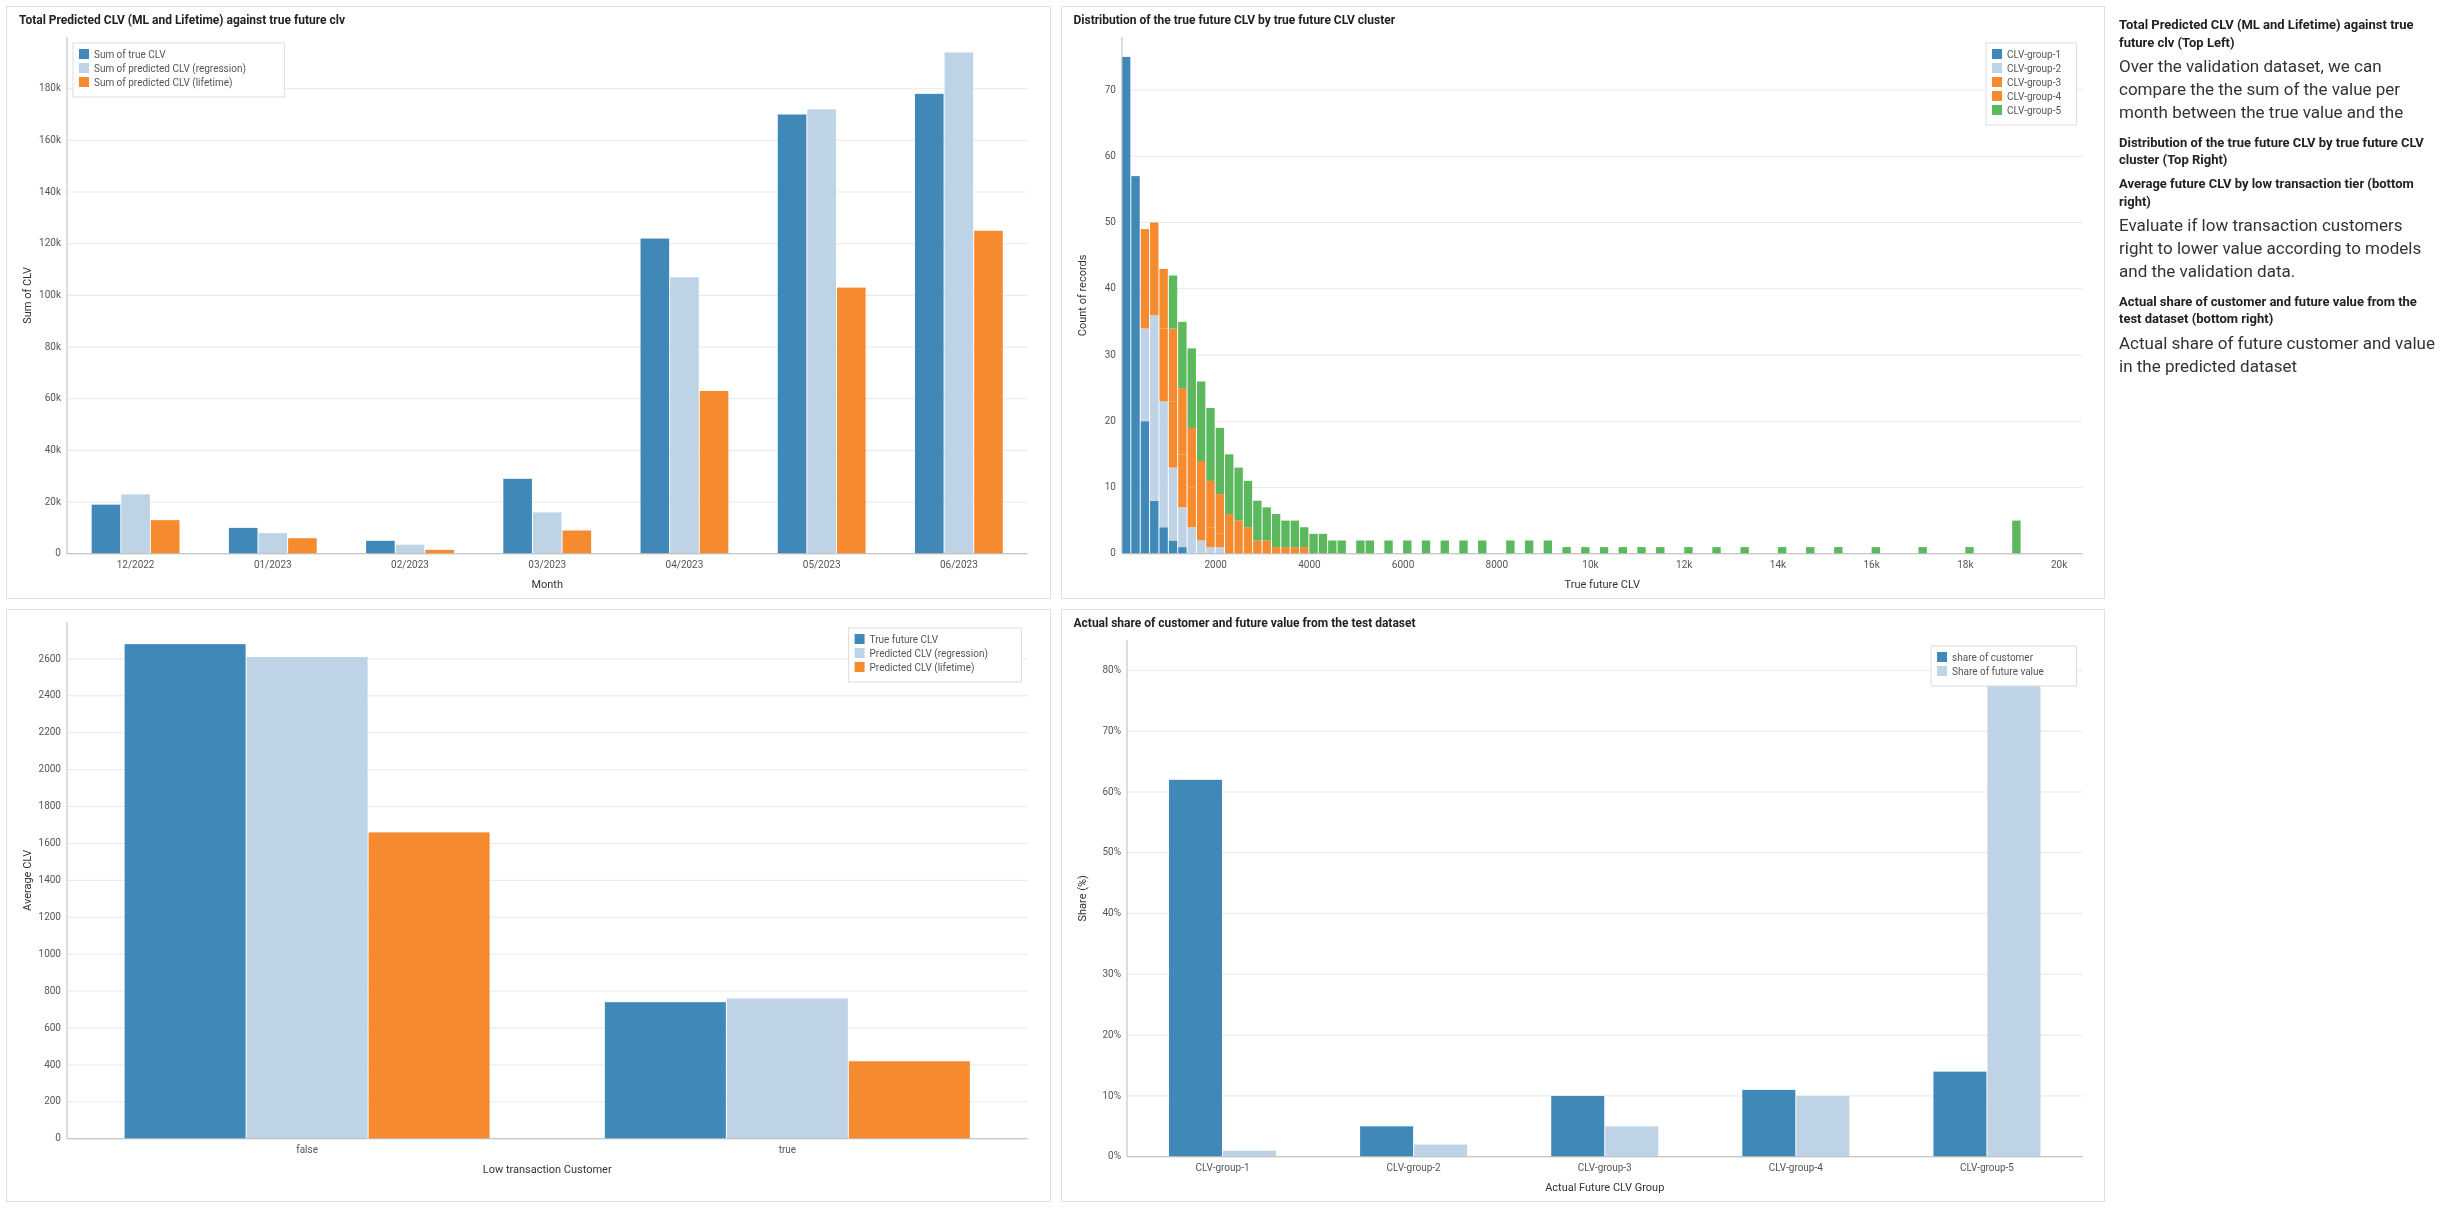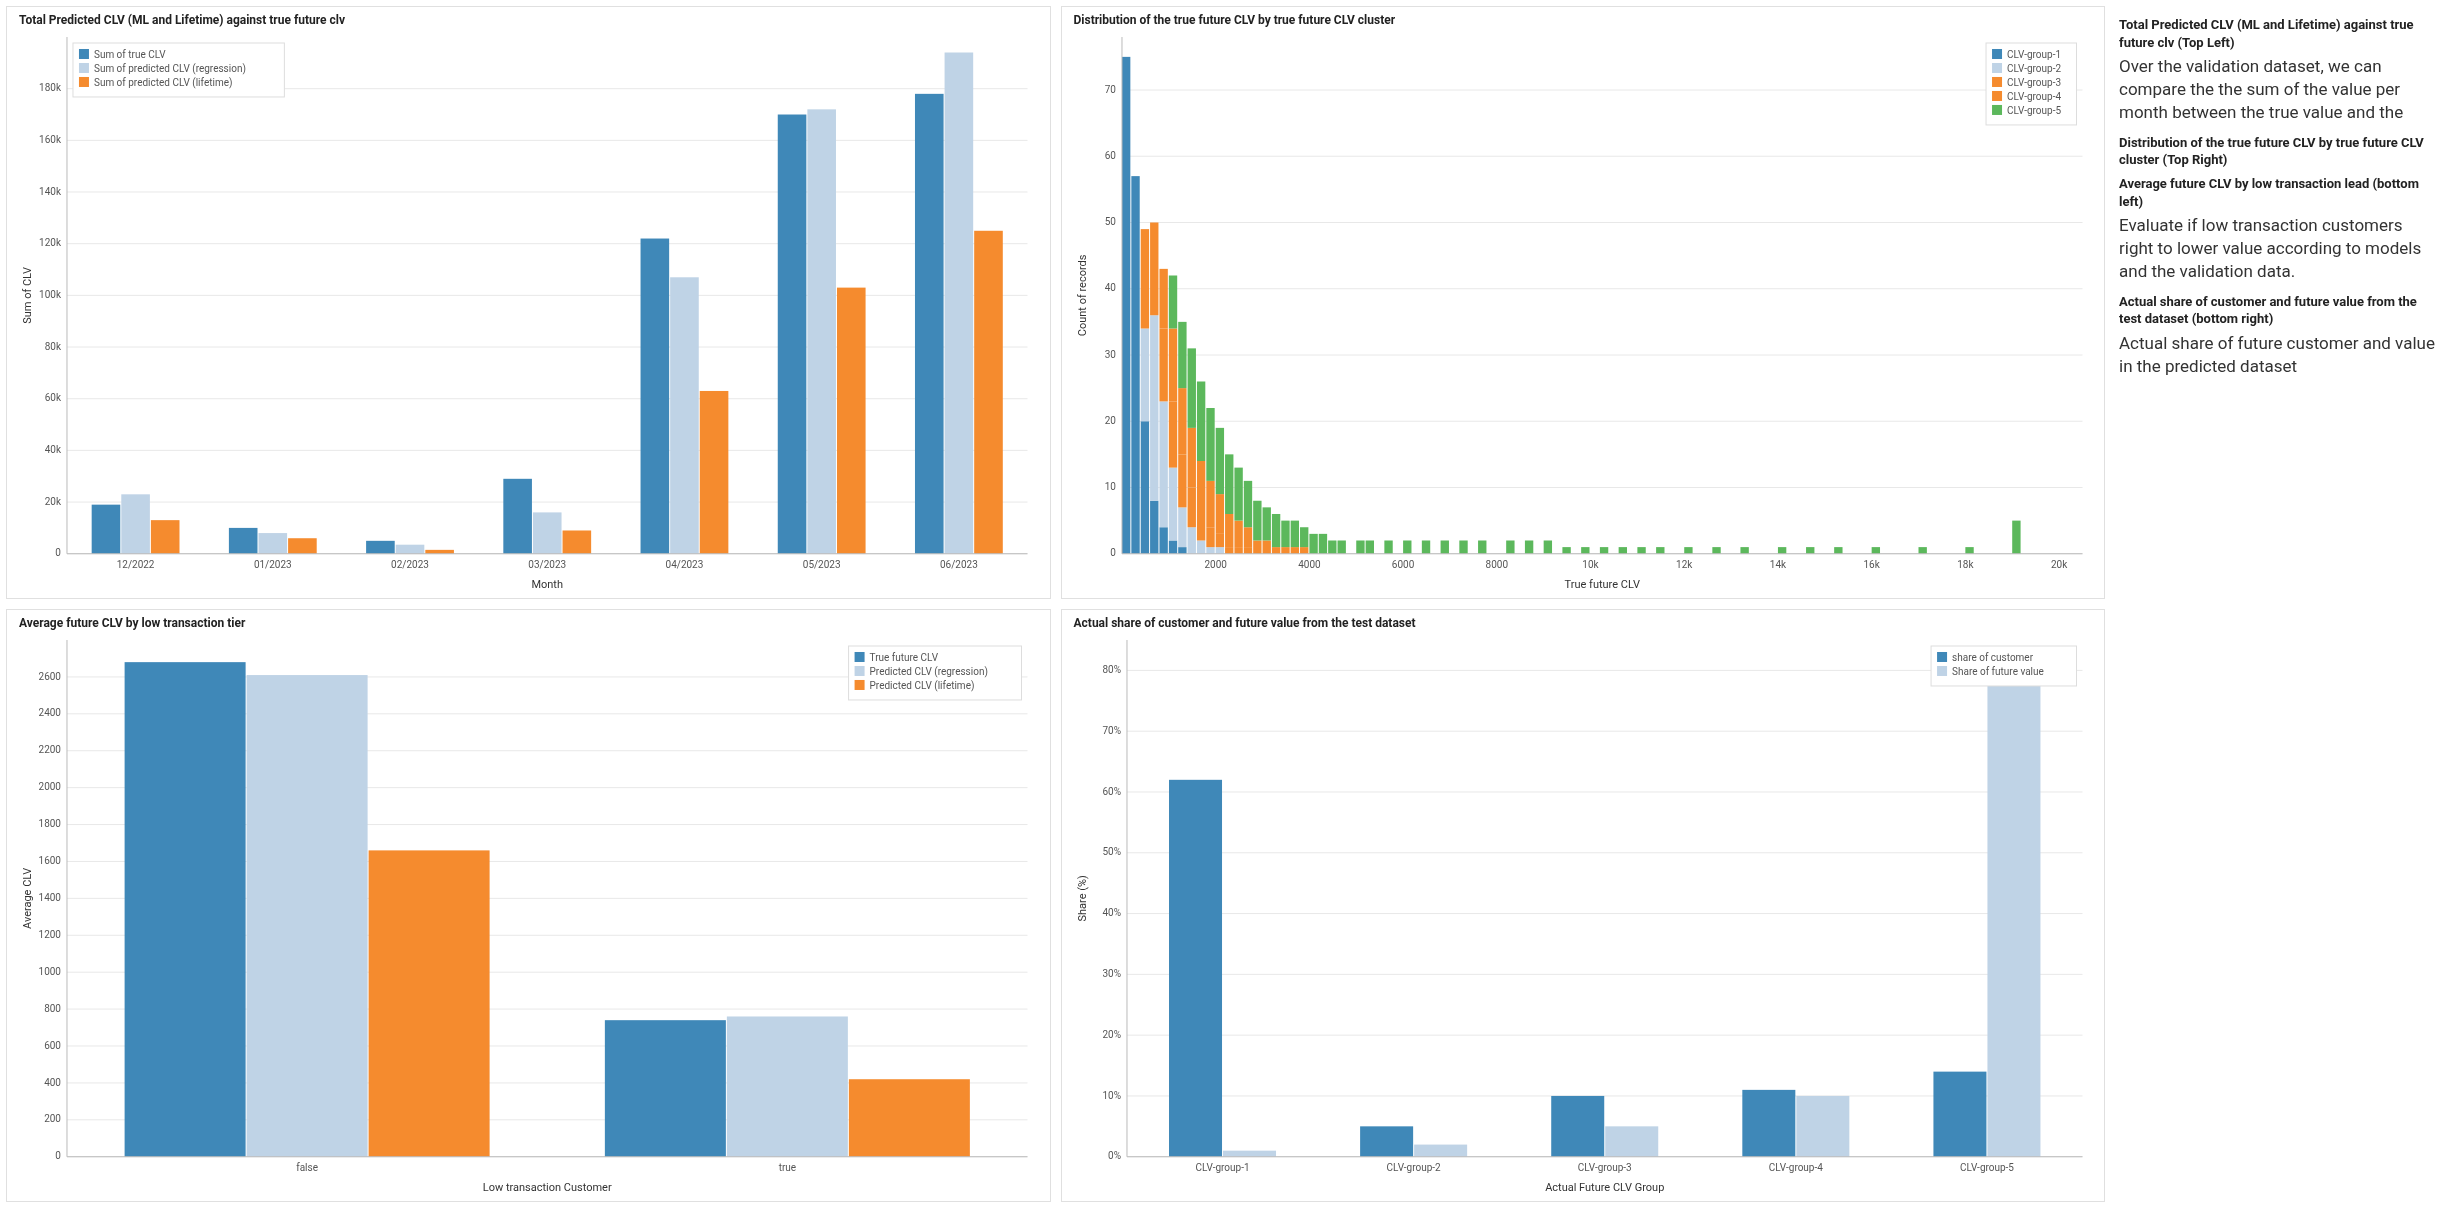--- a/index.html
+++ b/index.html
@@ -224,21 +224,20 @@
               <rect x="920.5" y="60" width="10" height="10" fill="#f58b2e"></rect>
               <text x="935.5" y="69" font-size="10" text-anchor="start" dominant-baseline="auto" fill="#555">CLV-group-4</text>
               <rect x="920.5" y="74" width="10" height="10" fill="#5cb85c"></rect>
               <text x="935.5" y="83" font-size="10" text-anchor="start" dominant-baseline="auto" fill="#555">CLV-group-5</text>
             </g>
           </svg>
         </div>
     </div>
 
     <div class="panel">
-      <div class="panel-title">Average future CLV by low transaction tier</div>
       <div class="plot-wrap">
           <svg id="svg-bl" viewBox="0 0 1023 563">
             <g>
               <line x1="50" y1="523" x2="1011" y2="523" stroke="#e8e8e8"></line>
               <text x="44" y="523" font-size="10" text-anchor="end" dominant-baseline="middle" fill="#555">0</text>
               <line x1="50" y1="486.07142857142856" x2="1011" y2="486.07142857142856" stroke="#e8e8e8"></line>
               <text x="44" y="486.07142857142856" font-size="10" text-anchor="end" dominant-baseline="middle" fill="#555">200</text>
               <line x1="50" y1="449.14285714285717" x2="1011" y2="449.14285714285717" stroke="#e8e8e8"></line>
               <text x="44" y="449.14285714285717" font-size="10" text-anchor="end" dominant-baseline="middle" fill="#555">400</text>
               <line x1="50" y1="412.2142857142857" x2="1011" y2="412.2142857142857" stroke="#e8e8e8"></line>
@@ -338,18 +337,18 @@
           </svg>
         </div>
     </div>
 
   </div>
 
   <div class="side">
     <h3>Total Predicted CLV (ML and Lifetime) against true future clv (Top Left)</h3>
     <p>Over the validation dataset, we can compare the the sum of the value per month between the true value and the</p>
     <h3>Distribution of the true future CLV by true future CLV cluster (Top Right)</h3>
-    <h3>Average future CLV by low transaction lead (bottom left)</h3>
+    <h3>Average future CLV by low transaction tier (bottom right)</h3>
     <p>Evaluate if low transaction customers right to lower value according to models and the validation data.</p>
     <h3>Actual share of customer and future value from the test dataset (bottom right)</h3>
     <p>Actual share of future customer and value in the predicted dataset</p>
   </div>
 </div>
 
 </body></html>

